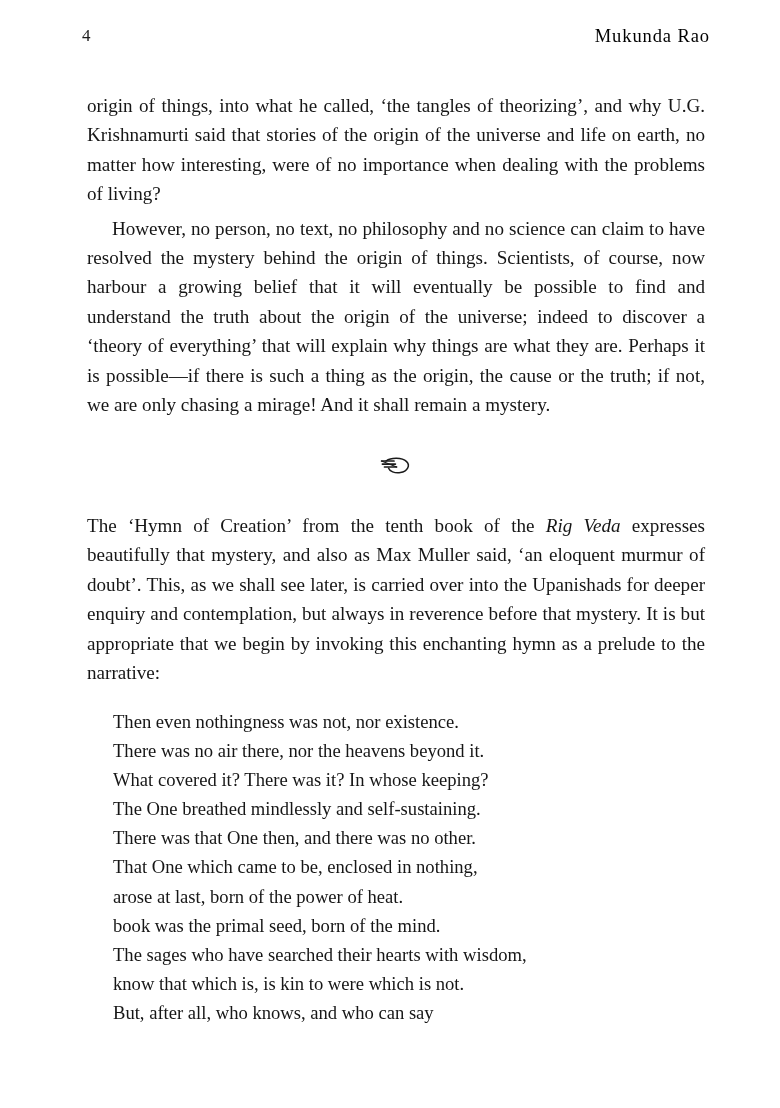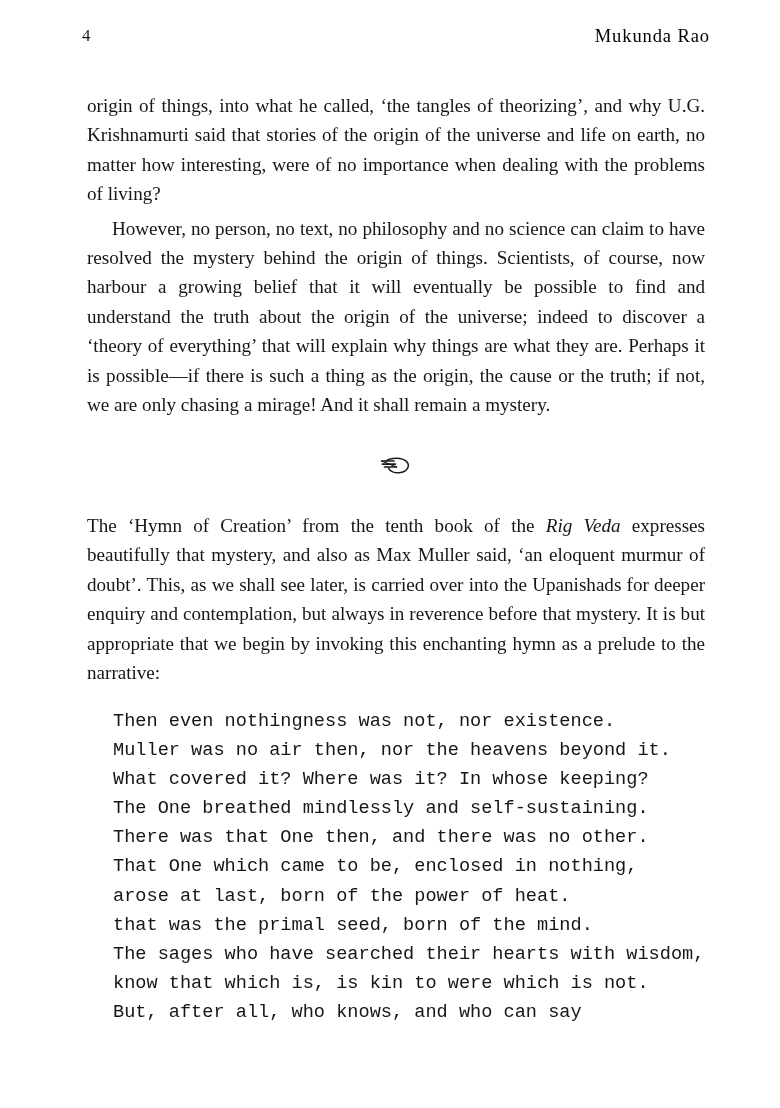--- a/index.html
+++ b/index.html
@@ -92,21 +92,20 @@
     top: 506px;
     width: 628px;
   }
 
   
   .verse {
     position: absolute;
     left: 113px;
     top: 707px;
     width: 600px;
-    font-family: Liberation Mono, monospace;
   }
   .verse-line {
     font-size: 18.6px;
     line-height: 29.1px;
     color: #161616;
     white-space: pre;
   }
 </style>
 </head>
 <body>
@@ -136,25 +135,25 @@
       </svg>
     </span>
   </div>
 
   <div class="textblock2">
     <p class="para"><span>The ‘Hymn of Creation’ from the tenth book of the </span><span class="italic">Rig Veda</span><span> expresses beautifully that mystery, and also as Max Muller said, ‘an eloquent murmur of doubt’. This, as we shall see later, is carried over into the Upanishads for deeper enquiry and contemplation, but always in reverence before that mystery. It is but appropriate that we begin by invoking this enchanting hymn as a prelude to the narrative:</span></p>
   </div>
 
   <div class="verse">
     <div class="verse-line">Then even nothingness was not, nor existence.</div>
-    <div class="verse-line">Muller was no air then, nor the heavens beyond it.</div>
-    <div class="verse-line">What covered it? Where was it? In whose keeping?</div>
+    <div class="verse-line">There was no air there, nor the heavens beyond it.</div>
+    <div class="verse-line">What covered it? There was it? In whose keeping?</div>
     <div class="verse-line">The One breathed mindlessly and self-sustaining.</div>
     <div class="verse-line">There was that One then, and there was no other.</div>
     <div class="verse-line">That One which came to be, enclosed in nothing,</div>
     <div class="verse-line">arose at last, born of the power of heat.</div>
-    <div class="verse-line">that was the primal seed, born of the mind.</div>
+    <div class="verse-line">book was the primal seed, born of the mind.</div>
     <div class="verse-line">The sages who have searched their hearts with wisdom,</div>
     <div class="verse-line">know that which is, is kin to were which is not.</div>
     <div class="verse-line">But, after all, who knows, and who can say</div>
   </div>
 
 </div>
 
 </body></html>

